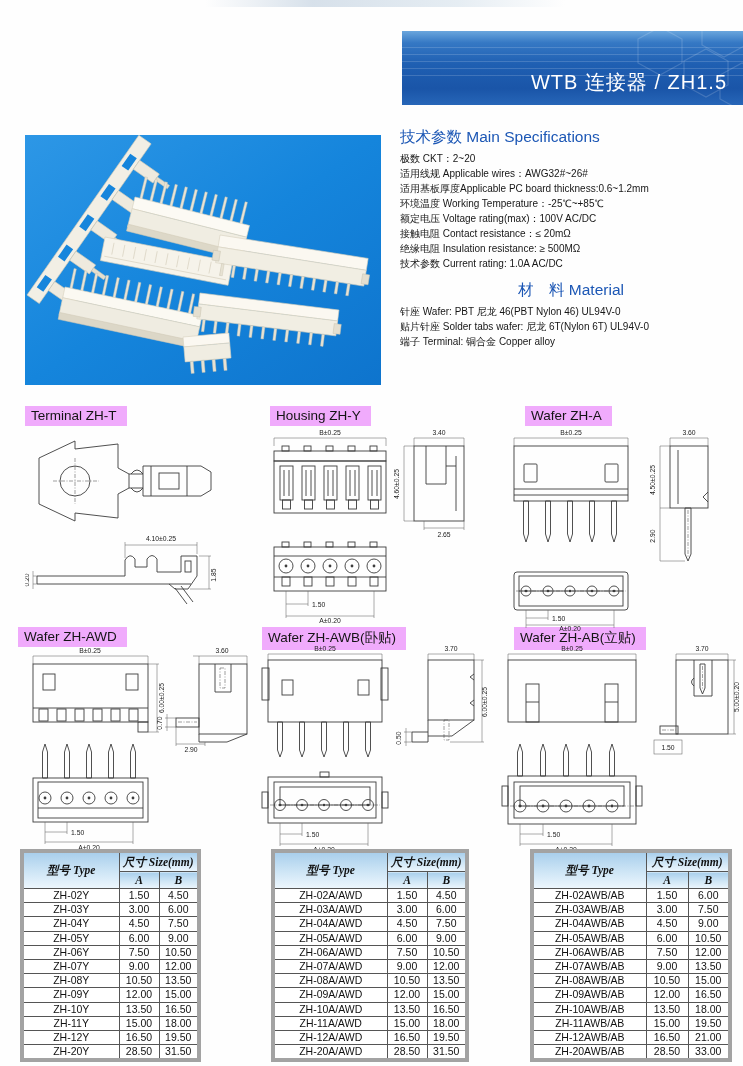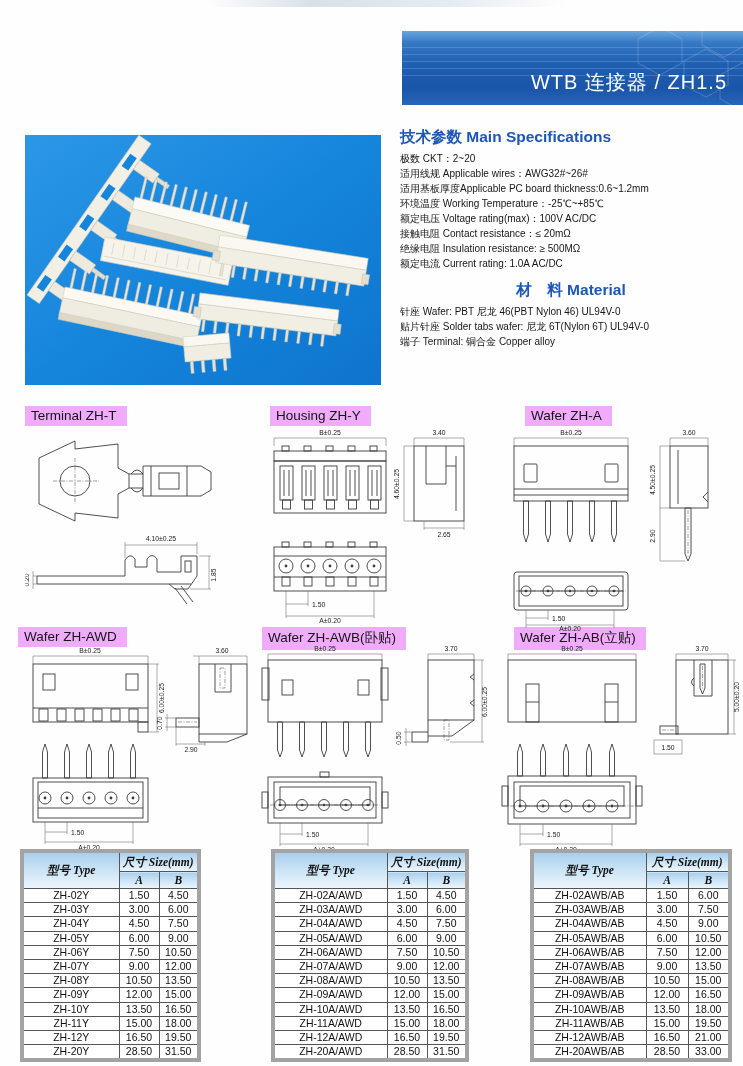--- a/index.html
+++ b/index.html
@@ -12,21 +12,21 @@
         background:linear-gradient(180deg,#6aa6dd 0%,#3578c4 16%,#1f5fb2 45%,#1a55a8 78%,#2766b8 100%);}
   .banner-lines{position:absolute;left:0;right:0;top:16px;height:34px;opacity:.45;
         background:repeating-linear-gradient(180deg,rgba(255,255,255,.35) 0 1.5px,rgba(255,255,255,0) 1.5px 7px);}
   .banner-hex{position:absolute;right:0;top:0;}
   .banner-title{position:absolute;right:16px;bottom:9px;color:#ffffff;font-size:20px;
         letter-spacing:1px;white-space:nowrap;}
   
   .photo{position:absolute;left:25px;top:135px;}
   
   .specs{position:absolute;left:400px;top:127px;width:342px;}
-  .sec-heading{color:#1c57b5;font-size:15.5px;font-weight:bold;margin:0 0 3px 0;}
+  .sec-heading{color:#1c57b5;font-size:15.5px;font-weight:normal;margin:0 0 3px 0;}
   .sec-heading.mat{margin-top:9px;text-align:center;}
   .spec-lines div{font-size:10px;color:#161616;line-height:15px;white-space:nowrap;}
   
   .draw-title{position:absolute;background:#f0abfc;color:#141414;font-size:13.5px;
         padding:2px 10px 3px 6px;white-space:nowrap;}
   
   svg.panel{position:absolute;}
   .panel path,.panel rect,.panel circle,.panel line,.panel polygon,.panel polyline{
         fill:none;stroke:#3c3c3c;stroke-width:0.9;}
   .panel .dim{stroke:#666;stroke-width:0.55;}
@@ -210,21 +210,21 @@
   <div class="specs">
     <div class="sec-heading">技术参数 Main Specifications</div>
     <div class="spec-lines">
         <div>极数 CKT：2~20</div>
         <div>适用线规 Applicable wires：AWG32#~26#</div>
         <div>适用基板厚度Applicable PC board thickness:0.6~1.2mm</div>
         <div>环境温度 Working Temperature：-25℃~+85℃</div>
         <div>额定电压 Voltage rating(max)：100V AC/DC</div>
         <div>接触电阻 Contact resistance：≤ 20mΩ</div>
         <div>绝缘电阻 Insulation resistance: ≥ 500MΩ</div>
-        <div>额定电流 Current rating: 1.0A AC/DC</div>
+        <div>技术参数 Current rating: 1.0A AC/DC</div>
       </div>
     <div class="sec-heading mat">材　料 Material</div>
     <div class="spec-lines">
         <div>针座 Wafer: PBT 尼龙 46(PBT Nylon 46) UL94V-0</div>
         <div>贴片针座 Solder tabs wafer: 尼龙 6T(Nylon 6T) UL94V-0</div>
         <div>端子 Terminal: 铜合金 Copper alloy</div>
       </div>
   </div>
 
   <span class="draw-title" style="left:25px;top:406px">Terminal ZH-T</span>

